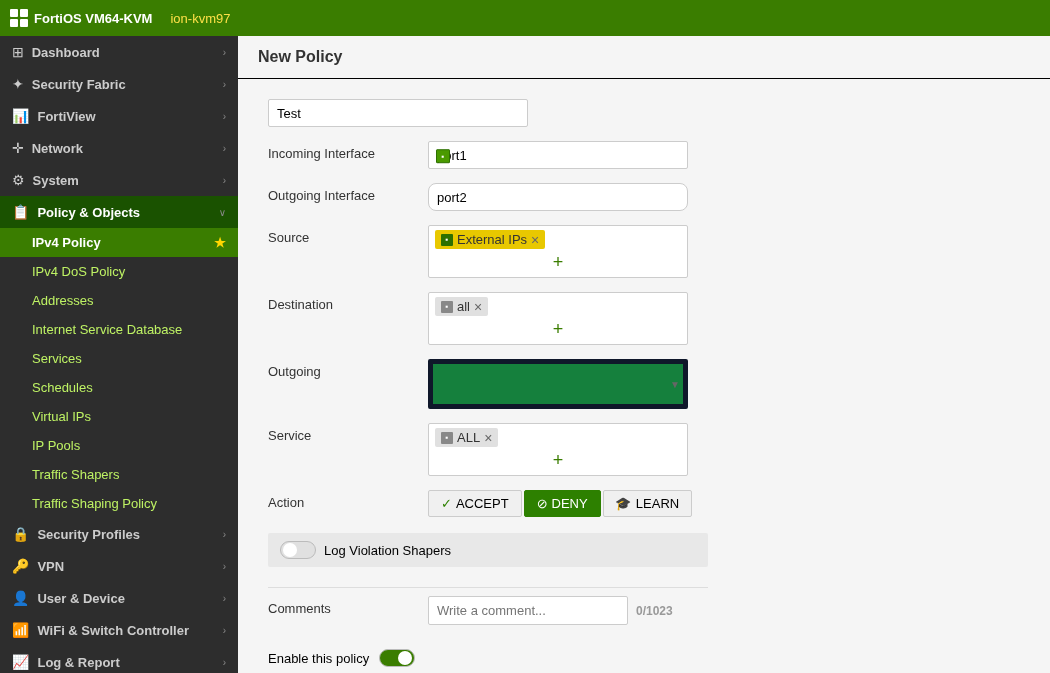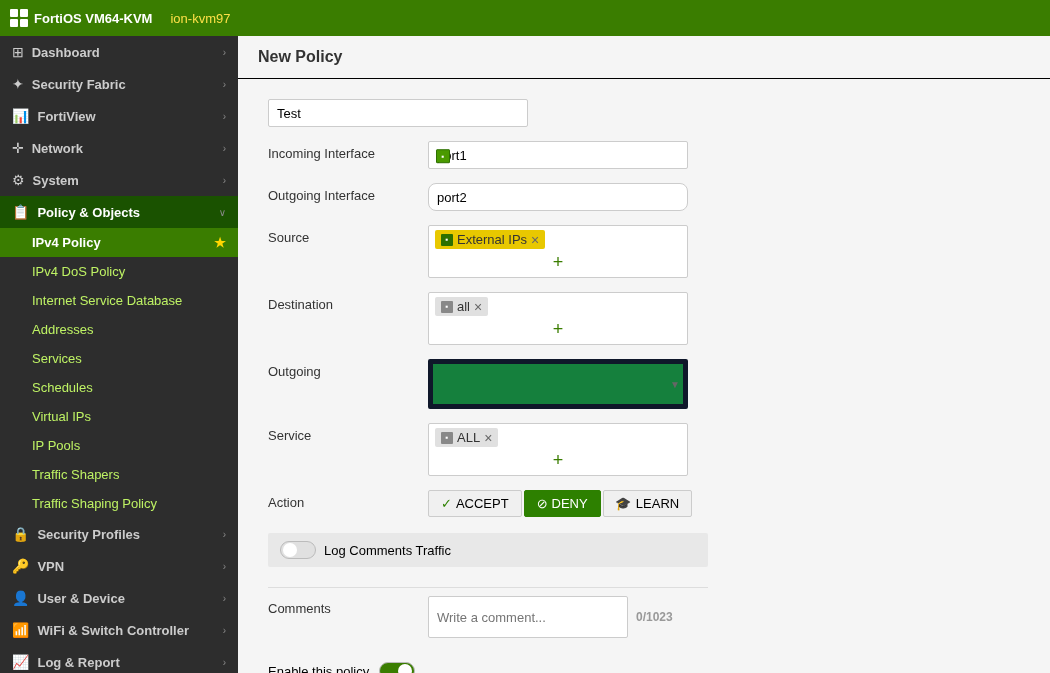--- a/index.html
+++ b/index.html
@@ -238,21 +238,21 @@
     .toggle.on .toggle-knob { left: 18px; }
 
     
     .comment-area {
       display: flex;
       align-items: center;
       gap: 8px;
     }
     .comment-input {
       width: 200px;
-      height: 42px;
+      height: 29px;
       border: 1px solid #ccc;
       border-radius: 2px;
       padding: 4px 8px;
       font-size: 13px;
       color: #999;
     }
     .comment-count { font-size: 12px; color: #999; font-weight: bold; }
 
     
     .enable-row {
@@ -368,24 +368,24 @@
     </div>
 
     <div class="sub-item active" style="display:flex;align-items:center;justify-content:space-between;">
       <span>IPv4 Policy</span>
       <span style="color:#ffd700;">★</span>
     </div>
     <div class="sub-item">
       <span>IPv4 DoS Policy</span>
     </div>
     <div class="sub-item">
+      <span>Addresses</span>
+    </div>
+    <div class="sub-item">
       <span>Internet Service Database</span>
-    </div>
-    <div class="sub-item">
-      <span>Addresses</span>
     </div>
     <div class="sub-item">
       <span>Services</span>
     </div>
     <div class="sub-item">
       <span>Schedules</span>
     </div>
     <div class="sub-item">
       <span>Virtual IPs</span>
     </div>
@@ -537,21 +537,21 @@
             <span>🎓</span>
             <span>LEARN</span>
           </button>
         </div>
       </div>
 
       <div class="toggle-row" style="margin-top:16px;background:#e8e8e8;padding:8px 12px;border-radius:2px;width:440px;">
         <div class="toggle off">
           <div class="toggle-knob"></div>
         </div>
-        <span>Log Comments Traffic</span>
+        <span>Log Violation Shapers</span>
       </div>
 
       <div class="separator-line" style="width:440px;"></div>
 
       <div class="form-row" style="margin-top:8px;">
         <div class="form-label">Comments</div>
         <div class="comment-area">
           <input type="text" class="comment-input" placeholder="Write a comment..." style="">
           <span class="comment-count">0/1023</span>
         </div>

